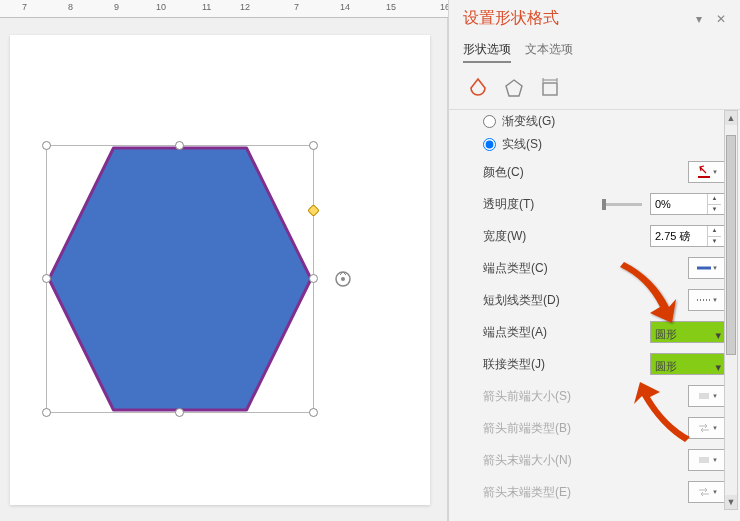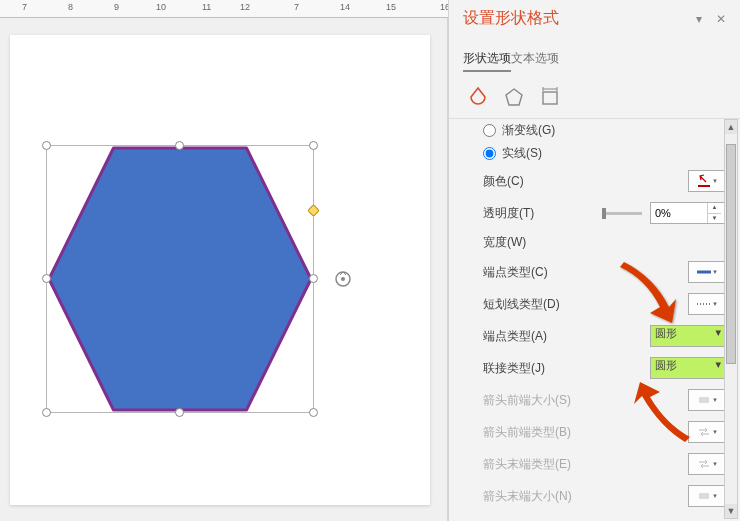--- a/index.html
+++ b/index.html
@@ -18,21 +18,21 @@
 .h-bl { left: -5px; bottom: -5px; } .h-bc { left: 50%; bottom: -5px; margin-left: -5px; } .h-br { right: -5px; bottom: -5px; }
 .adj-handle { position: absolute; width: 9px; height: 9px; background: #ffd966; border: 1px solid #bf9000; border-radius: 2px; right: -5px; top: 60px; transform: rotate(45deg); }
 .rot-handle { position: absolute; right: -40px; top: 50%; margin-top: -10px; width: 20px; height: 20px; }
 
 .hexagon { width: 100%; height: 100%; }
 
 .panel { position: absolute; left: 448px; top: 0; width: 292px; height: 521px; background: #f3f3f3; border-left: 1px solid #d4d4d4; }
 .panel-hdr { padding: 8px 14px 4px; }
 .panel-title { color: #d94f2b; font-size: 16px; font-weight: 400; display: flex; justify-content: space-between; align-items: center; gap: 40px; }
 .panel-close { display: flex; gap: 14px; color: #888; font-size: 12px; }
-.panel-tabs { display: flex; margin-top: 21px; font-size: 12px; }
+.panel-tabs { display: flex; gap: 14px; margin-top: 12px; font-size: 12px; }
 .tab { color: #737373; padding-bottom: 3px; cursor: pointer; }
 .tab.active { color: #333; border-bottom: 2px solid #888; }
 
 .panel-icons { display: flex; gap: 14px; padding: 10px 18px; border-bottom: 1px solid #ddd; }
 .picon { width: 22px; height: 22px; display: flex; align-items: center; justify-content: center; }
 
 .panel-body { position: relative; height: 400px; overflow: hidden; padding: 0 6px 0 10px; }
 .scrollbar-v { position: absolute; right: 2px; top: 0; width: 14px; height: 100%; border: 1px solid #ccc; background: #f0f0f0; }
 .sb-arrow { height: 14px; font-size: 9px; text-align: center; line-height: 14px; color: #666; background: #e4e4e4; }
 .sb-thumb { position: absolute; left: 1px; width: 10px; background: #cdcdcd; border: 1px solid #aaa; }
@@ -42,21 +42,21 @@
 .prop-row { display: flex; align-items: center; justify-content: space-between; padding: 5px 8px 5px 24px; font-size: 12px; color: #444; }
 .prop-row.disabled { color: #aaa; }
 .ctrl { display: flex; align-items: center; }
 .btn-dd { width: 38px; height: 22px; border: 1px solid #adadad; background: #fdfdfd; display: flex; align-items: center; justify-content: center; gap: 2px; }
 .btn-dd .caret { font-size: 7px; color: #666; }
 .spinner { display: flex; border: 1px solid #adadad; background: #fff; height: 22px; width: 76px; }
 .spinner input { border: none; width: 56px; font-size: 11px; padding: 0 4px; outline: none; }
 .spin-btns { display: flex; flex-direction: column; width: 14px; border-left: 1px solid #ccc; }
 .spin-btns span { flex: 1; font-size: 6px; text-align: center; line-height: 9px; color: #555; border-bottom: 1px solid #ccc; }
 .spin-btns span:last-child { border: none; }
-.select-dd { width: 76px; height: 22px; border: 1px solid #adadad; background: #bef264; display: flex; align-items: flex-start; justify-content: space-between; padding: 0 4px; font-size: 11px; }
+.select-dd { width: 76px; height: 22px; border: 1px solid #adadad; background: #84cc16; display: flex; align-items: flex-end; justify-content: space-between; padding: 0 4px; font-size: 11px; }
 .slider-track { width: 40px; height: 3px; background: #c0c0c0; position: relative; }
 .slider-thumb { position: absolute; left: 0; top: -4px; width: 4px; height: 11px; background: #888; }
 
 .arrow-annot { position: absolute; pointer-events: none; }
 </style>
 </head>
 <body>
 
 <div class="canvas-area">
   <div class="ruler-h">
@@ -165,20 +165,27 @@
           <div class="spin-btns">
               <span>▲</span>
               <span>▼</span>
             </div>
         </div>
       </div>
     </div>
 
     <div class="prop-row">
       <span class="prop-label">宽度(W)</span>
+      <div class="spinner">
+        <input value="2.75 磅" style="">
+        <div class="spin-btns">
+            <span>▲</span>
+            <span>▼</span>
+          </div>
+      </div>
     </div>
 
     <div class="prop-row">
       <span class="prop-label">端点类型(C)</span>
       <div class="btn-dd">
         <svg width="14" height="10">
             <line x1="0" y1="5" x2="14" y2="5" stroke="#3b62b8" stroke-width="3"></line>
           </svg>
         <span class="caret">▾</span>
       </div>
@@ -226,36 +233,36 @@
       <span class="prop-label">箭头前端类型(B)</span>
       <div class="btn-dd">
         <svg width="14" height="10">
             <path d="M2 3 L10 3 M10 3 L8 1 M10 3 L8 5 M12 7 L4 7 M4 7 L6 5 M4 7 L6 9" stroke="#bbb" fill="none"></path>
           </svg>
         <span class="caret">▾</span>
       </div>
     </div>
 
     <div class="prop-row disabled">
-      <span class="prop-label">箭头末端类型(E)</span>
-      <div class="btn-dd">
-        <svg width="14" height="10">
-            <path d="M2 3 L10 3 M10 3 L8 1 M10 3 L8 5 M12 7 L4 7 M4 7 L6 5 M4 7 L6 9" stroke="#bbb" fill="none"></path>
-          </svg>
-        <span class="caret">▾</span>
-      </div>
-    </div>
-
-    <div class="prop-row disabled">
       <span class="prop-label">箭头末端大小(N)</span>
       <div class="btn-dd">
         <svg width="14" height="10">
             <line x1="2" y1="3" x2="12" y2="3" stroke="#bbb"></line>
             <line x1="2" y1="5" x2="12" y2="5" stroke="#bbb"></line>
             <line x1="2" y1="7" x2="12" y2="7" stroke="#bbb"></line>
+          </svg>
+        <span class="caret">▾</span>
+      </div>
+    </div>
+
+    <div class="prop-row disabled">
+      <span class="prop-label">箭头末端类型(E)</span>
+      <div class="btn-dd">
+        <svg width="14" height="10">
+            <path d="M2 3 L10 3 M10 3 L8 1 M10 3 L8 5 M12 7 L4 7 M4 7 L6 5 M4 7 L6 9" stroke="#bbb" fill="none"></path>
           </svg>
         <span class="caret">▾</span>
       </div>
     </div>
 
     <div class="scrollbar-v">
       <div class="sb-arrow">▲</div>
       <div class="sb-thumb" style="top:24px;height:220px"></div>
       <div class="sb-arrow" style="position:absolute;bottom:0;width:100%">▼</div>
     </div>

